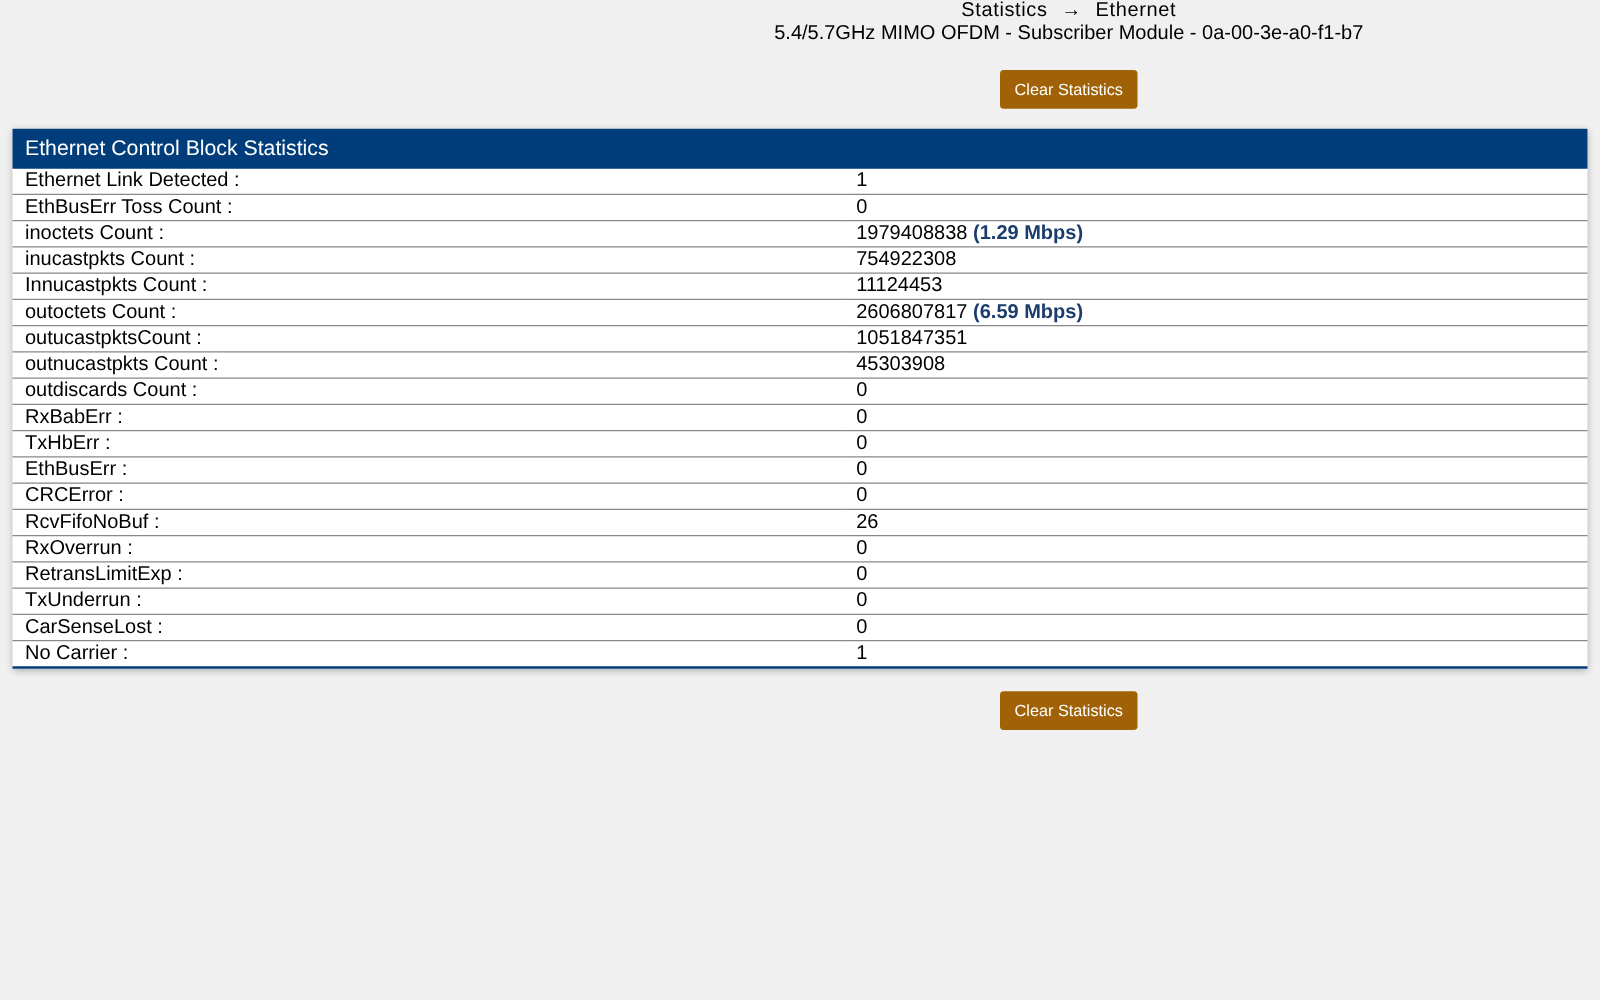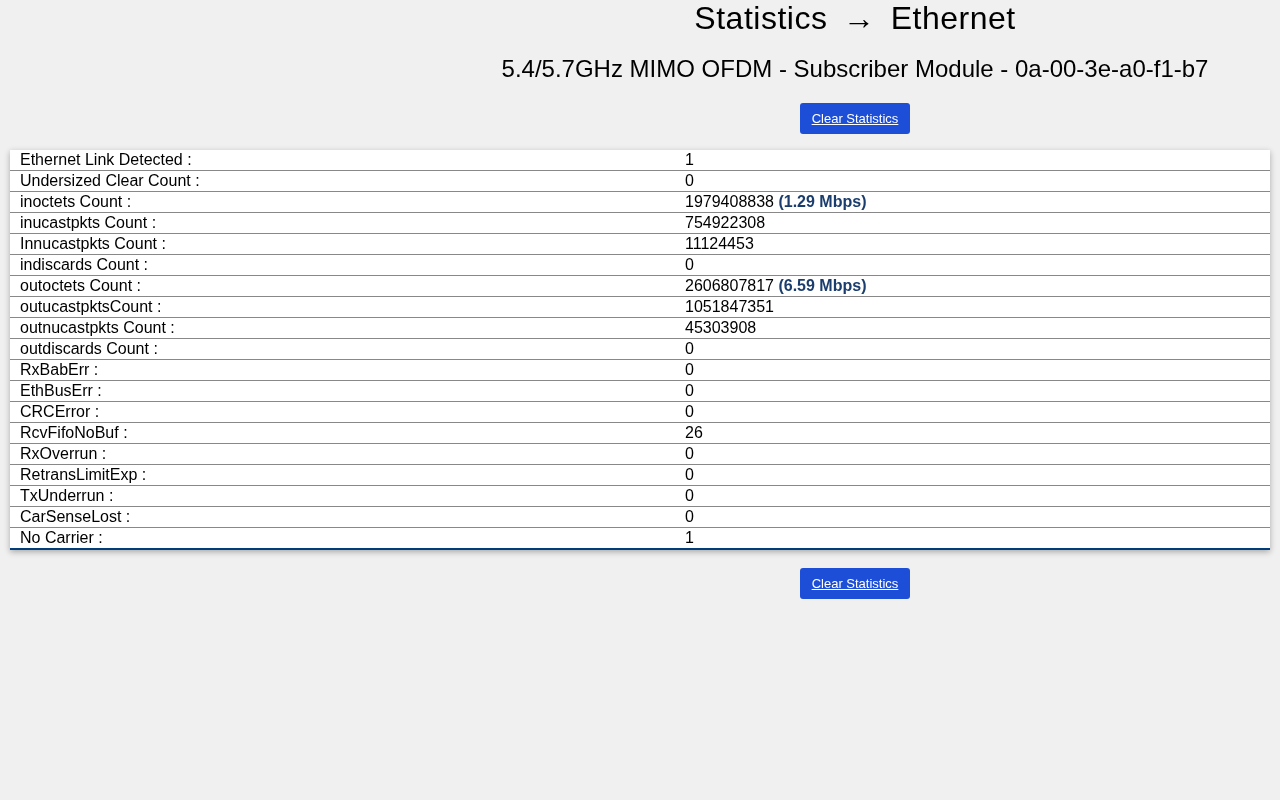--- a/index.html
+++ b/index.html
@@ -14,46 +14,44 @@
       height: 800px;
       overflow: hidden;
     }
     .header {
       text-align: center;
       padding-top: 0;
       width: 100%;
       padding-left: 430px;
     }
     .breadcrumb {
-      font-size: 32px;
+      font-size: 16px;
       font-weight: 300;
       color: #000;
-      margin-bottom: 18px;
       letter-spacing: 0.5px;
     }
     .breadcrumb .arrow {
       display: inline-block;
       margin: 0 6px;
     }
     .subtitle {
-      font-size: 24px;
+      font-size: 16px;
       font-weight: 300;
       color: #000;
       margin-bottom: 20px;
     }
     .clear-btn {
-      background: #1d4ed8;
+      background: #a16207;
       color: #fff;
       border: none;
       padding: 8px 12px;
       font-size: 13px;
       border-radius: 3px;
       cursor: pointer;
       margin-bottom: 16px;
-      text-decoration: underline;
     }
     .panel {
       margin: 0 10px;
       background: #fff;
       box-shadow: 0 2px 6px rgba(0,0,0,0.3);
       border-bottom: 2px solid #003d7a;
     }
     .panel-header {
       background: #003d7a;
       color: #fff;
@@ -97,64 +95,65 @@
   <div class="breadcrumb">
     <span>Statistics</span>
     <span class="arrow">→</span>
     <span>Ethernet</span>
   </div>
   <div class="subtitle">5.4/5.7GHz MIMO OFDM - Subscriber Module - 0a-00-3e-a0-f1-b7</div>
   <button class="clear-btn">Clear Statistics</button>
 </div>
 
 <div class="panel">
+  <div class="panel-header">Ethernet Control Block Statistics</div>
   <table class="stats-table">
     <tbody id="stats-body">
         <tr>
           <td class="label-cell">Ethernet Link Detected :</td>
           <td><span>1</span></td>
         </tr>
         <tr>
-          <td class="label-cell">Undersized Clear Count :</td>
+          <td class="label-cell">EthBusErr Toss Count :</td>
           <td><span>0</span></td>
         </tr>
         <tr>
           <td class="label-cell">inoctets Count :</td>
           <td><span>1979408838 </span><span class="rate">(1.29 Mbps)</span></td>
         </tr>
         <tr>
           <td class="label-cell">inucastpkts Count :</td>
           <td><span>754922308</span></td>
         </tr>
         <tr>
           <td class="label-cell">Innucastpkts Count :</td>
           <td><span>11124453</span></td>
-        </tr>
-        <tr>
-          <td class="label-cell">indiscards Count :</td>
-          <td><span>0</span></td>
         </tr>
         <tr>
           <td class="label-cell">outoctets Count :</td>
           <td><span>2606807817 </span><span class="rate">(6.59 Mbps)</span></td>
         </tr>
         <tr>
           <td class="label-cell">outucastpktsCount :</td>
           <td><span>1051847351</span></td>
         </tr>
         <tr>
           <td class="label-cell">outnucastpkts Count :</td>
           <td><span>45303908</span></td>
         </tr>
         <tr>
           <td class="label-cell">outdiscards Count :</td>
           <td><span>0</span></td>
         </tr>
         <tr>
           <td class="label-cell">RxBabErr :</td>
+          <td><span>0</span></td>
+        </tr>
+        <tr>
+          <td class="label-cell">TxHbErr :</td>
           <td><span>0</span></td>
         </tr>
         <tr>
           <td class="label-cell">EthBusErr :</td>
           <td><span>0</span></td>
         </tr>
         <tr>
           <td class="label-cell">CRCError :</td>
           <td><span>0</span></td>
         </tr>

